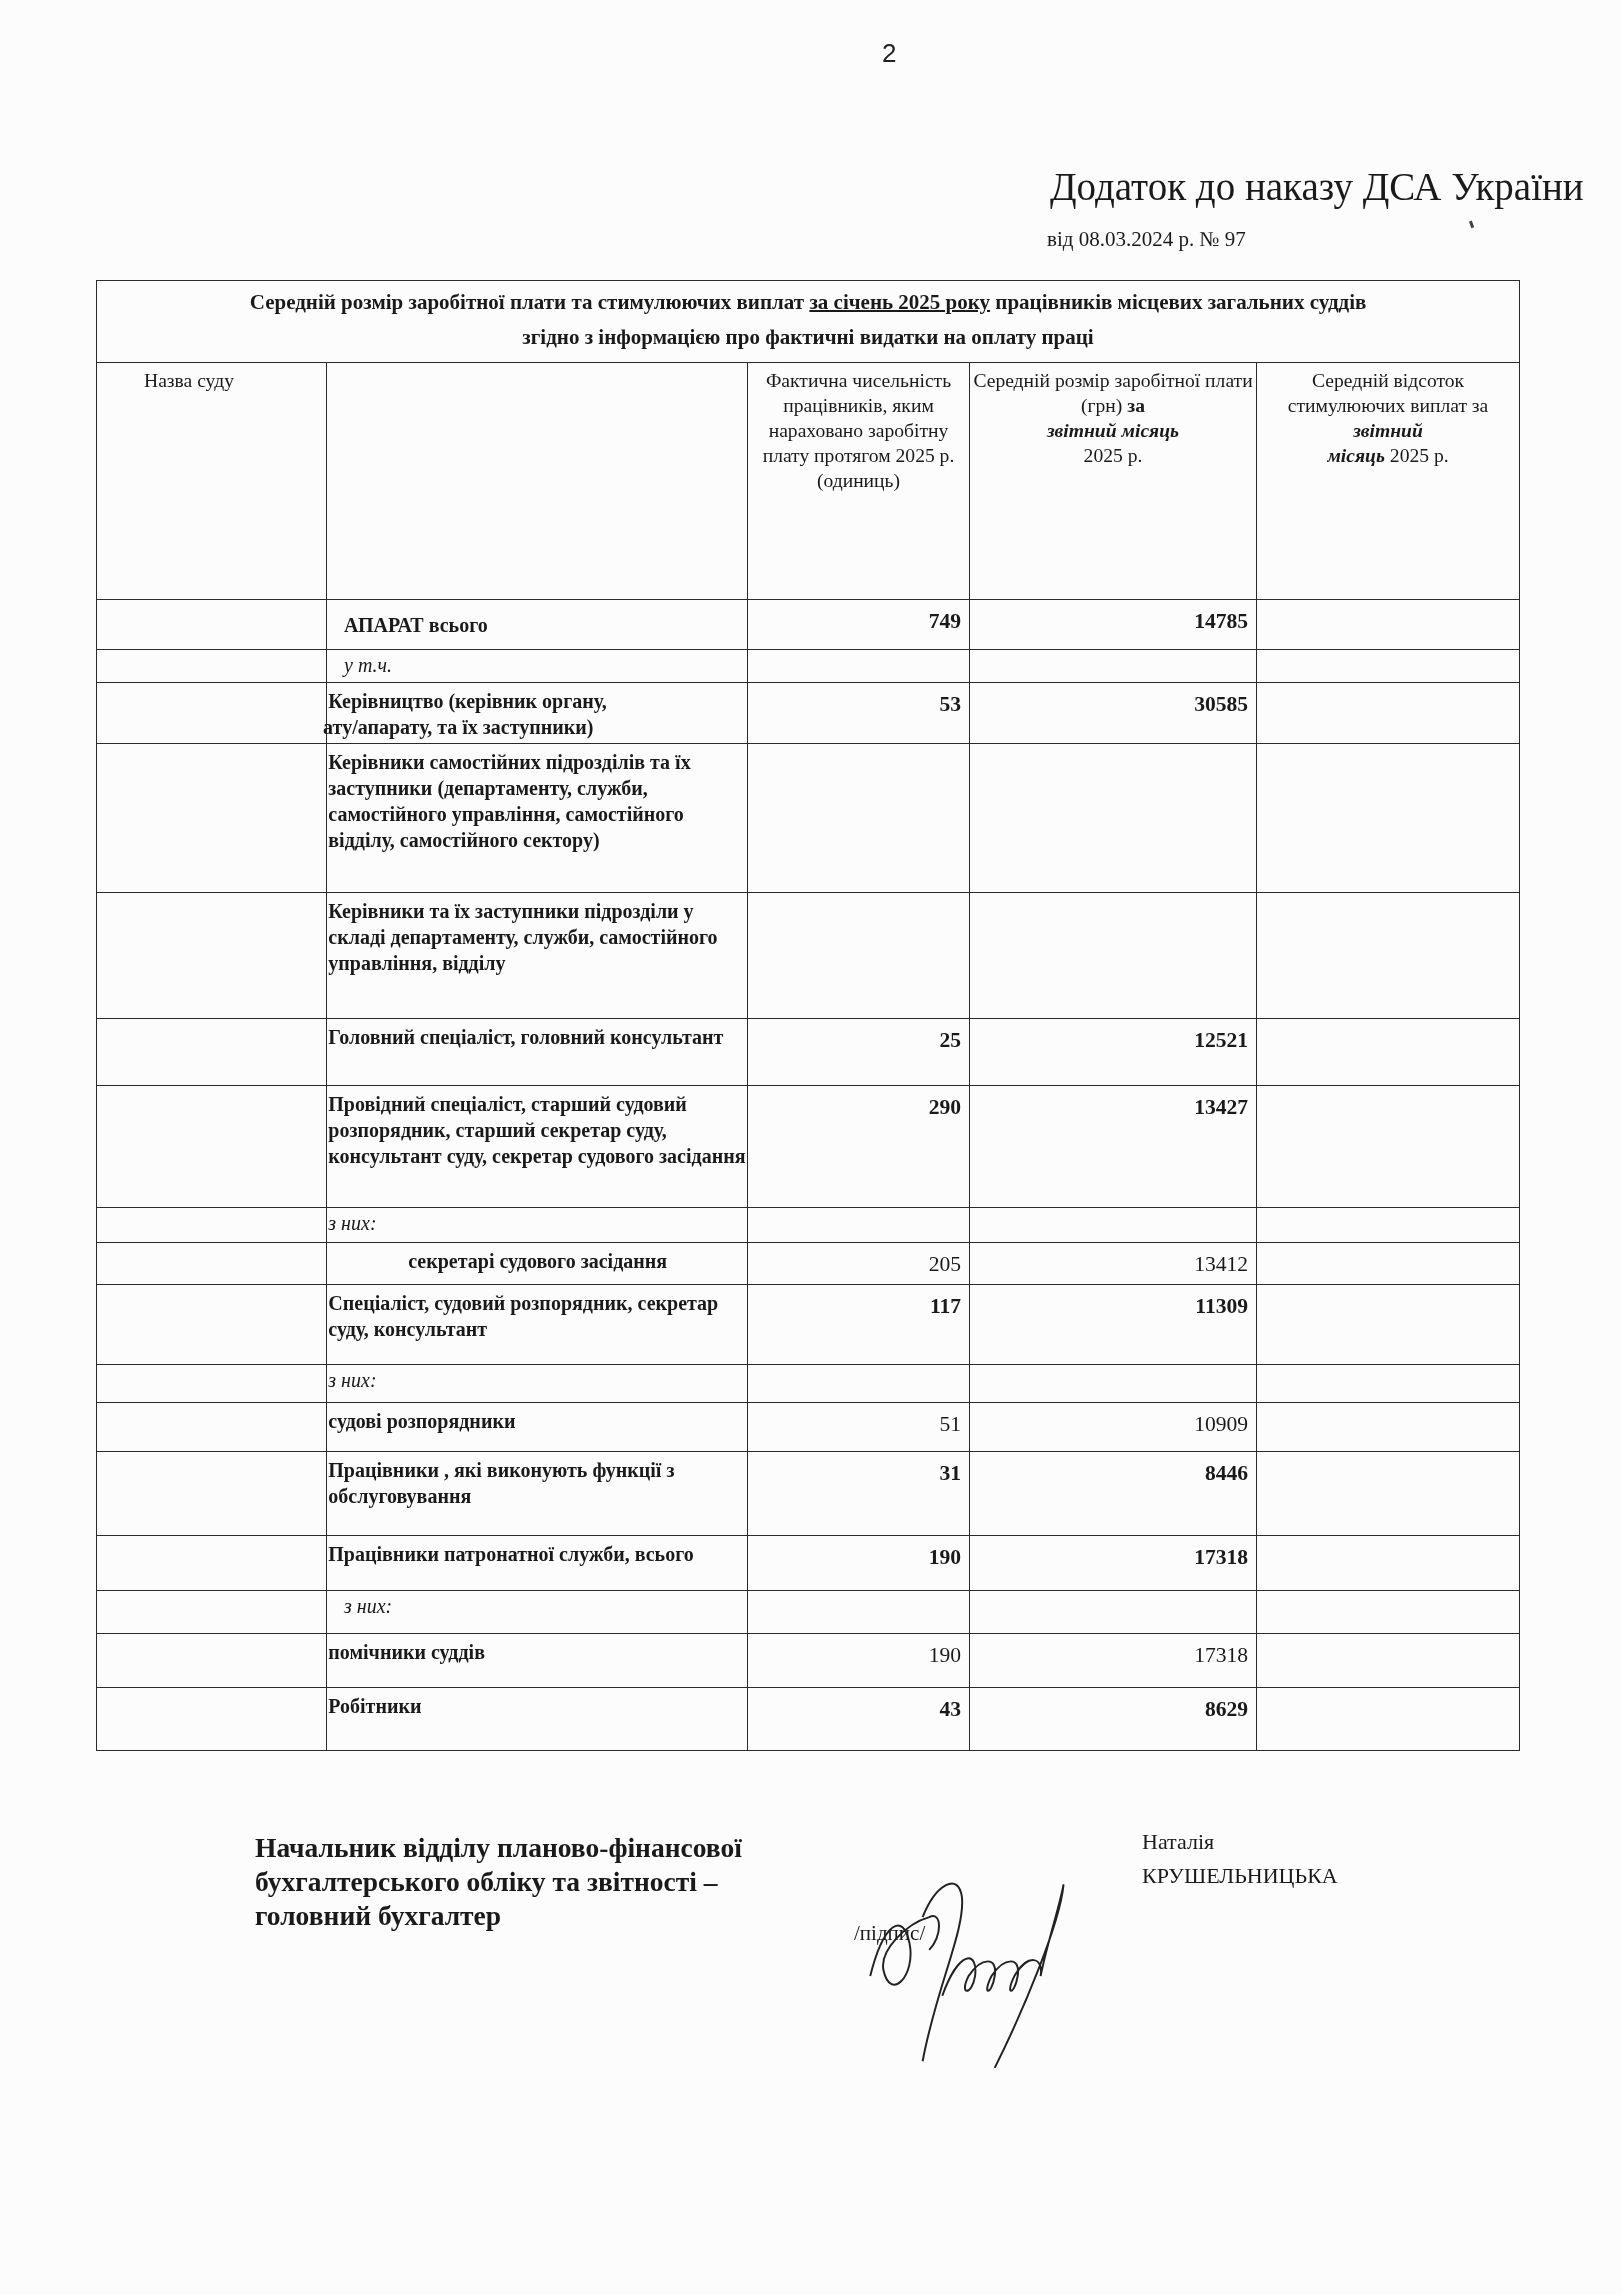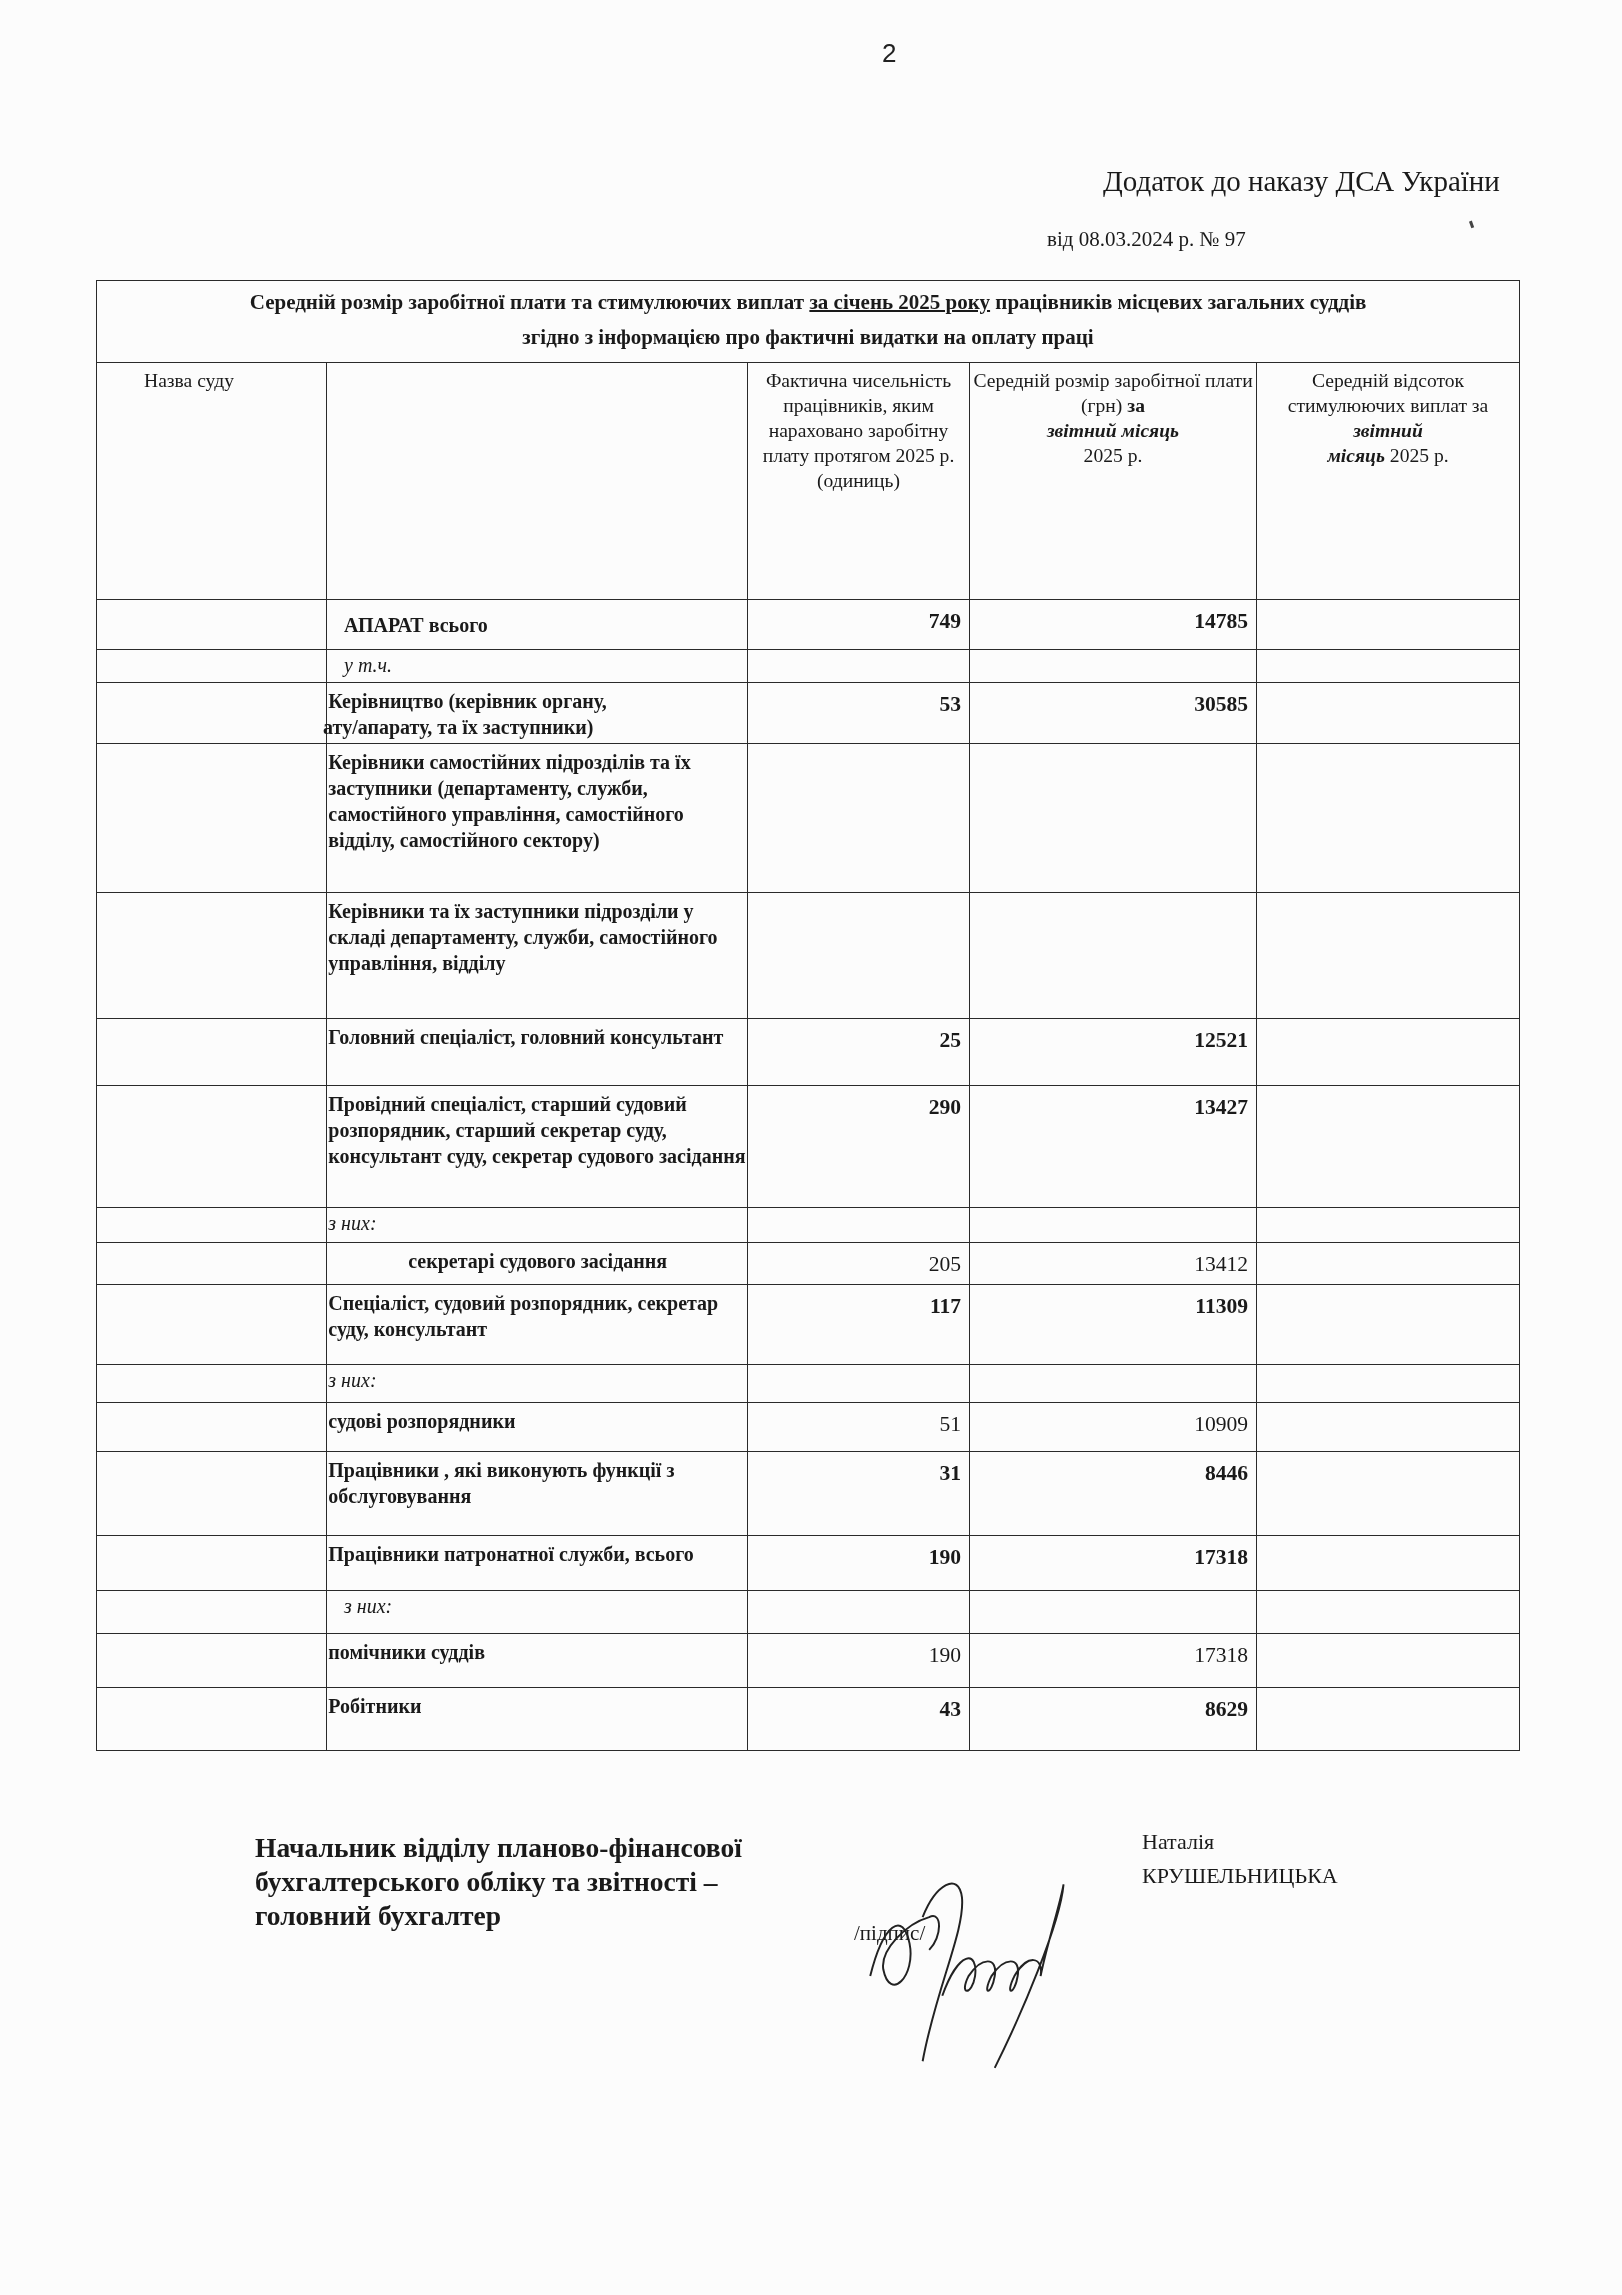--- a/index.html
+++ b/index.html
@@ -6,21 +6,21 @@
   body {
     width: 1623px; height: 2295px; position: relative; overflow: hidden;
     font-family: "Liberation Serif", "DejaVu Serif", serif; color: #1a1a1a;
     background: #fcfcfc;
   }
   .page-number {
     position: absolute; left: 882px; top: 38px;
     font-family: "Liberation Sans", "DejaVu Sans", sans-serif; font-size: 26px; color: #222;
   }
   .appendix {
-    position: absolute; left: 1103px; top: 167px; font-size: 29px; line-height: 1;
+    position: absolute; left: 1050px; top: 167px; font-size: 39px; line-height: 1;
   }
   .appendix-date {
     position: absolute; left: 1047px; top: 229px; font-size: 21px; line-height: 1;
   }
   .mark { position: absolute; left: 1470px; top: 221px; width: 2.6px; height: 6.5px; background: #444; transform: rotate(-20deg); }
 
   .table-wrap { position: absolute; left: 96px; top: 280px; width: 1424px; }
   table { border-collapse: collapse; width: 1424px; table-layout: fixed; }
   td, th { border: 1.6px solid #2a2a2a; vertical-align: top; padding: 0; }
   .title-cell {

